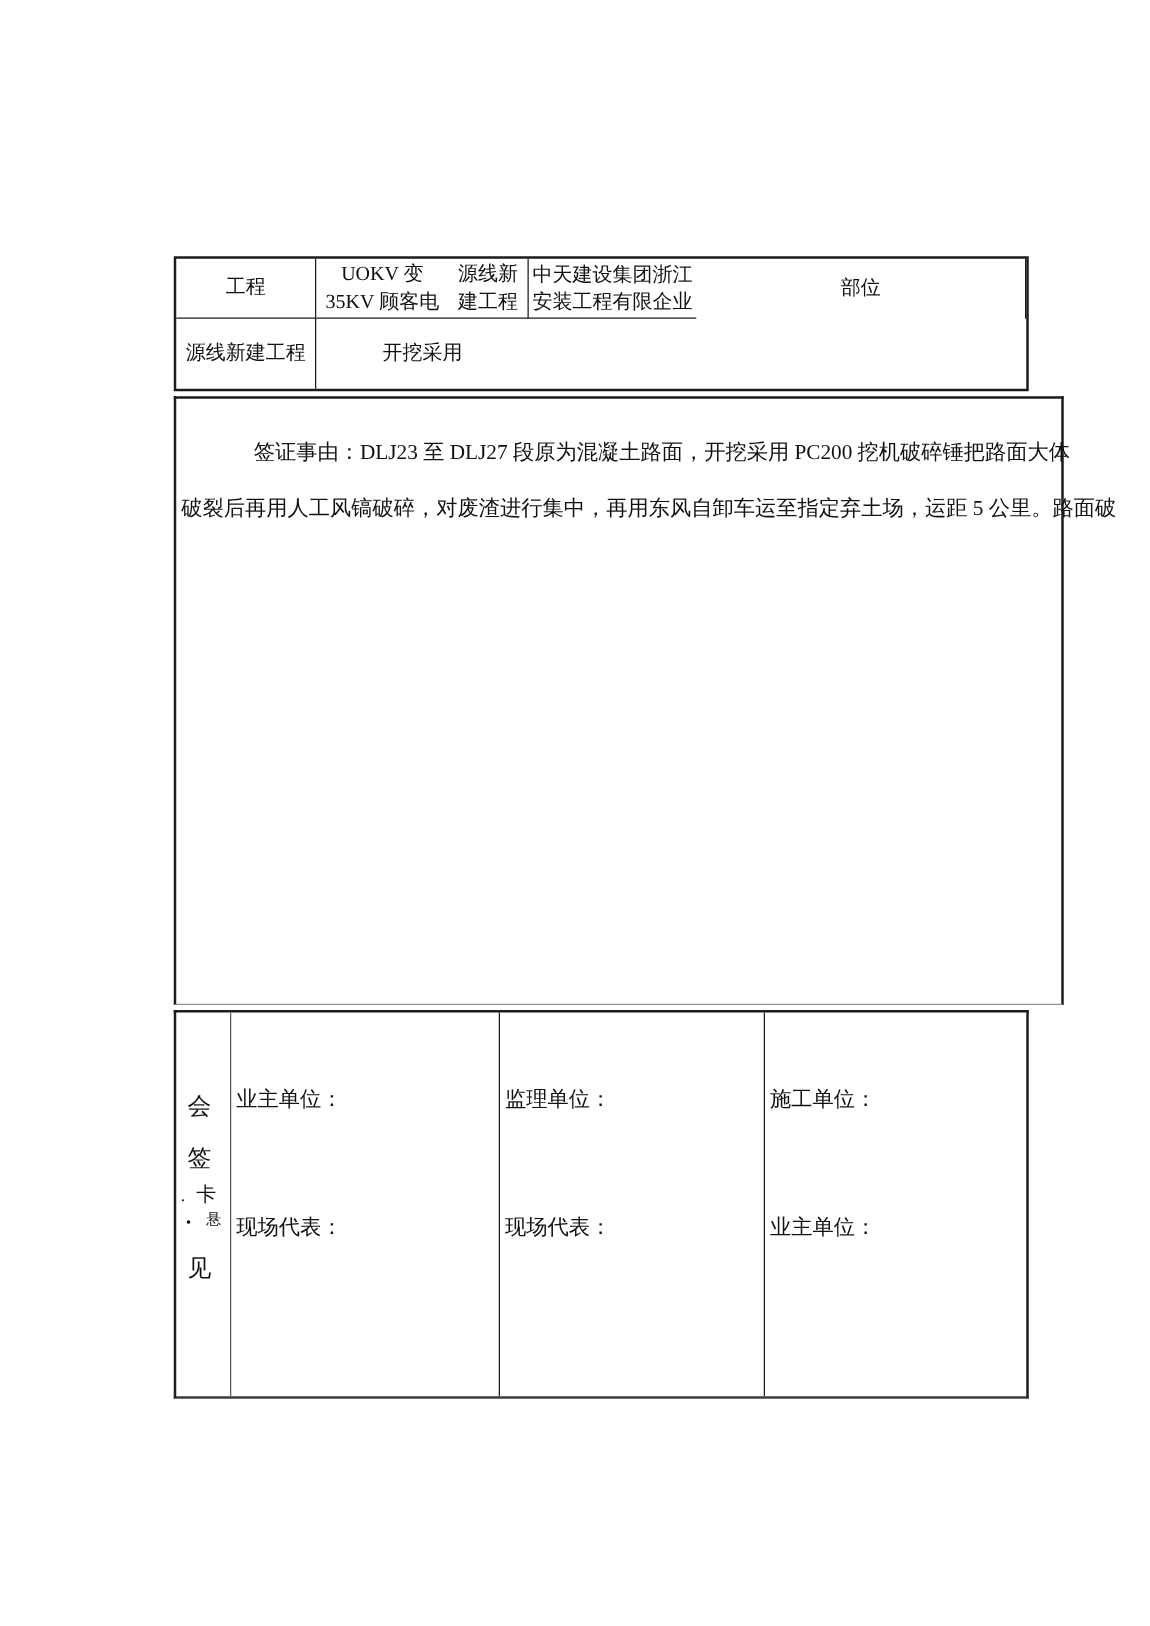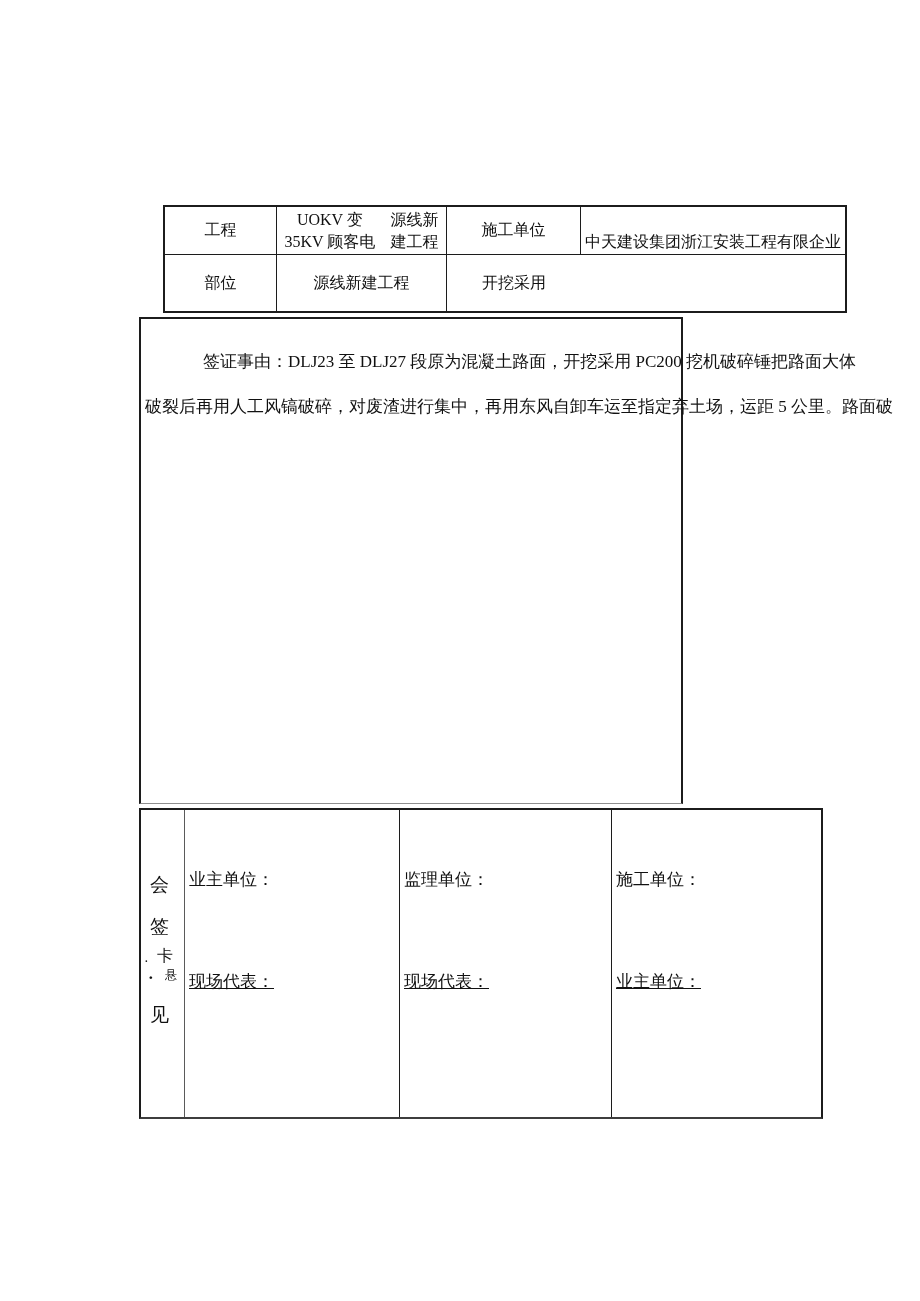--- a/index.html
+++ b/index.html
@@ -21,21 +21,20 @@
     position: absolute;
     left: 139px;
     top: 205px;
     width: 684px;
     height: 108px;
     box-sizing: border-box;
     border: 2px solid #1c1c1c;
     display: grid;
     grid-template-columns: 112px 170px 134px auto;
     grid-template-rows: 48px auto;
-    margin-left: 24px;
   }
   .hcell {
     box-sizing: border-box;
     display: flex;
     align-items: center;
     justify-content: center;
     font-size: 16px;
     line-height: 1.3;
     text-align: center;
     overflow: hidden;
@@ -53,21 +52,21 @@
     font-size: 22px;
     letter-spacing: 1px;
     font-family: "Liberation Serif", "DejaVu Serif", serif;
   }
 
   
   .reason-cell {
     position: absolute;
     left: 139px;
     top: 317px;
-    width: 544px;
+    width: 712px;
     height: 487px;
     box-sizing: border-box;
     border: 2px solid #1c1c1c;
     border-bottom: 1px solid #8f8f8f;
     padding: 20px 4px 0 4px;
     font-size: 17px;
   }
   .reason-line {
     line-height: 45px;
     white-space: nowrap;
@@ -104,35 +103,32 @@
 
   .sig-cell {
     position: relative;
     box-sizing: border-box;
     border-right: 1px solid #1c1c1c;
     font-size: 17px;
     text-align: right;
   }
   .sig-cell.last { border-right: none; }
   .unit-label { position: absolute; top: 58px;  left: 4px; white-space: nowrap; }
-  .rep-label  { position: absolute; top: 160px; left: 4px; white-space: nowrap; text-decoration: underline; }
+  .rep-label  { position: absolute; top: 160px; left: 4px; white-space: nowrap; }
 </style>
 </head>
 <body>
 
 <div class="header-table">
   <div class="hcell bR bB">
     <span>工程</span>
   </div>
   <div class="hcell bR bB project-value">
     <span>UOKV 变 35KV 顾客电</span>
     <span>源线新建工程</span>
-  </div>
-  <div class="hcell bR bB">
-    <span>施工单位</span>
   </div>
   <div class="hcell bB contractor-value">
     <span>中天建设集团浙江安装工程有限企业</span>
   </div>
 
   <div class="hcell bR">
     <span>部位</span>
   </div>
   <div class="hcell bR">
     <span>源线新建工程</span>

